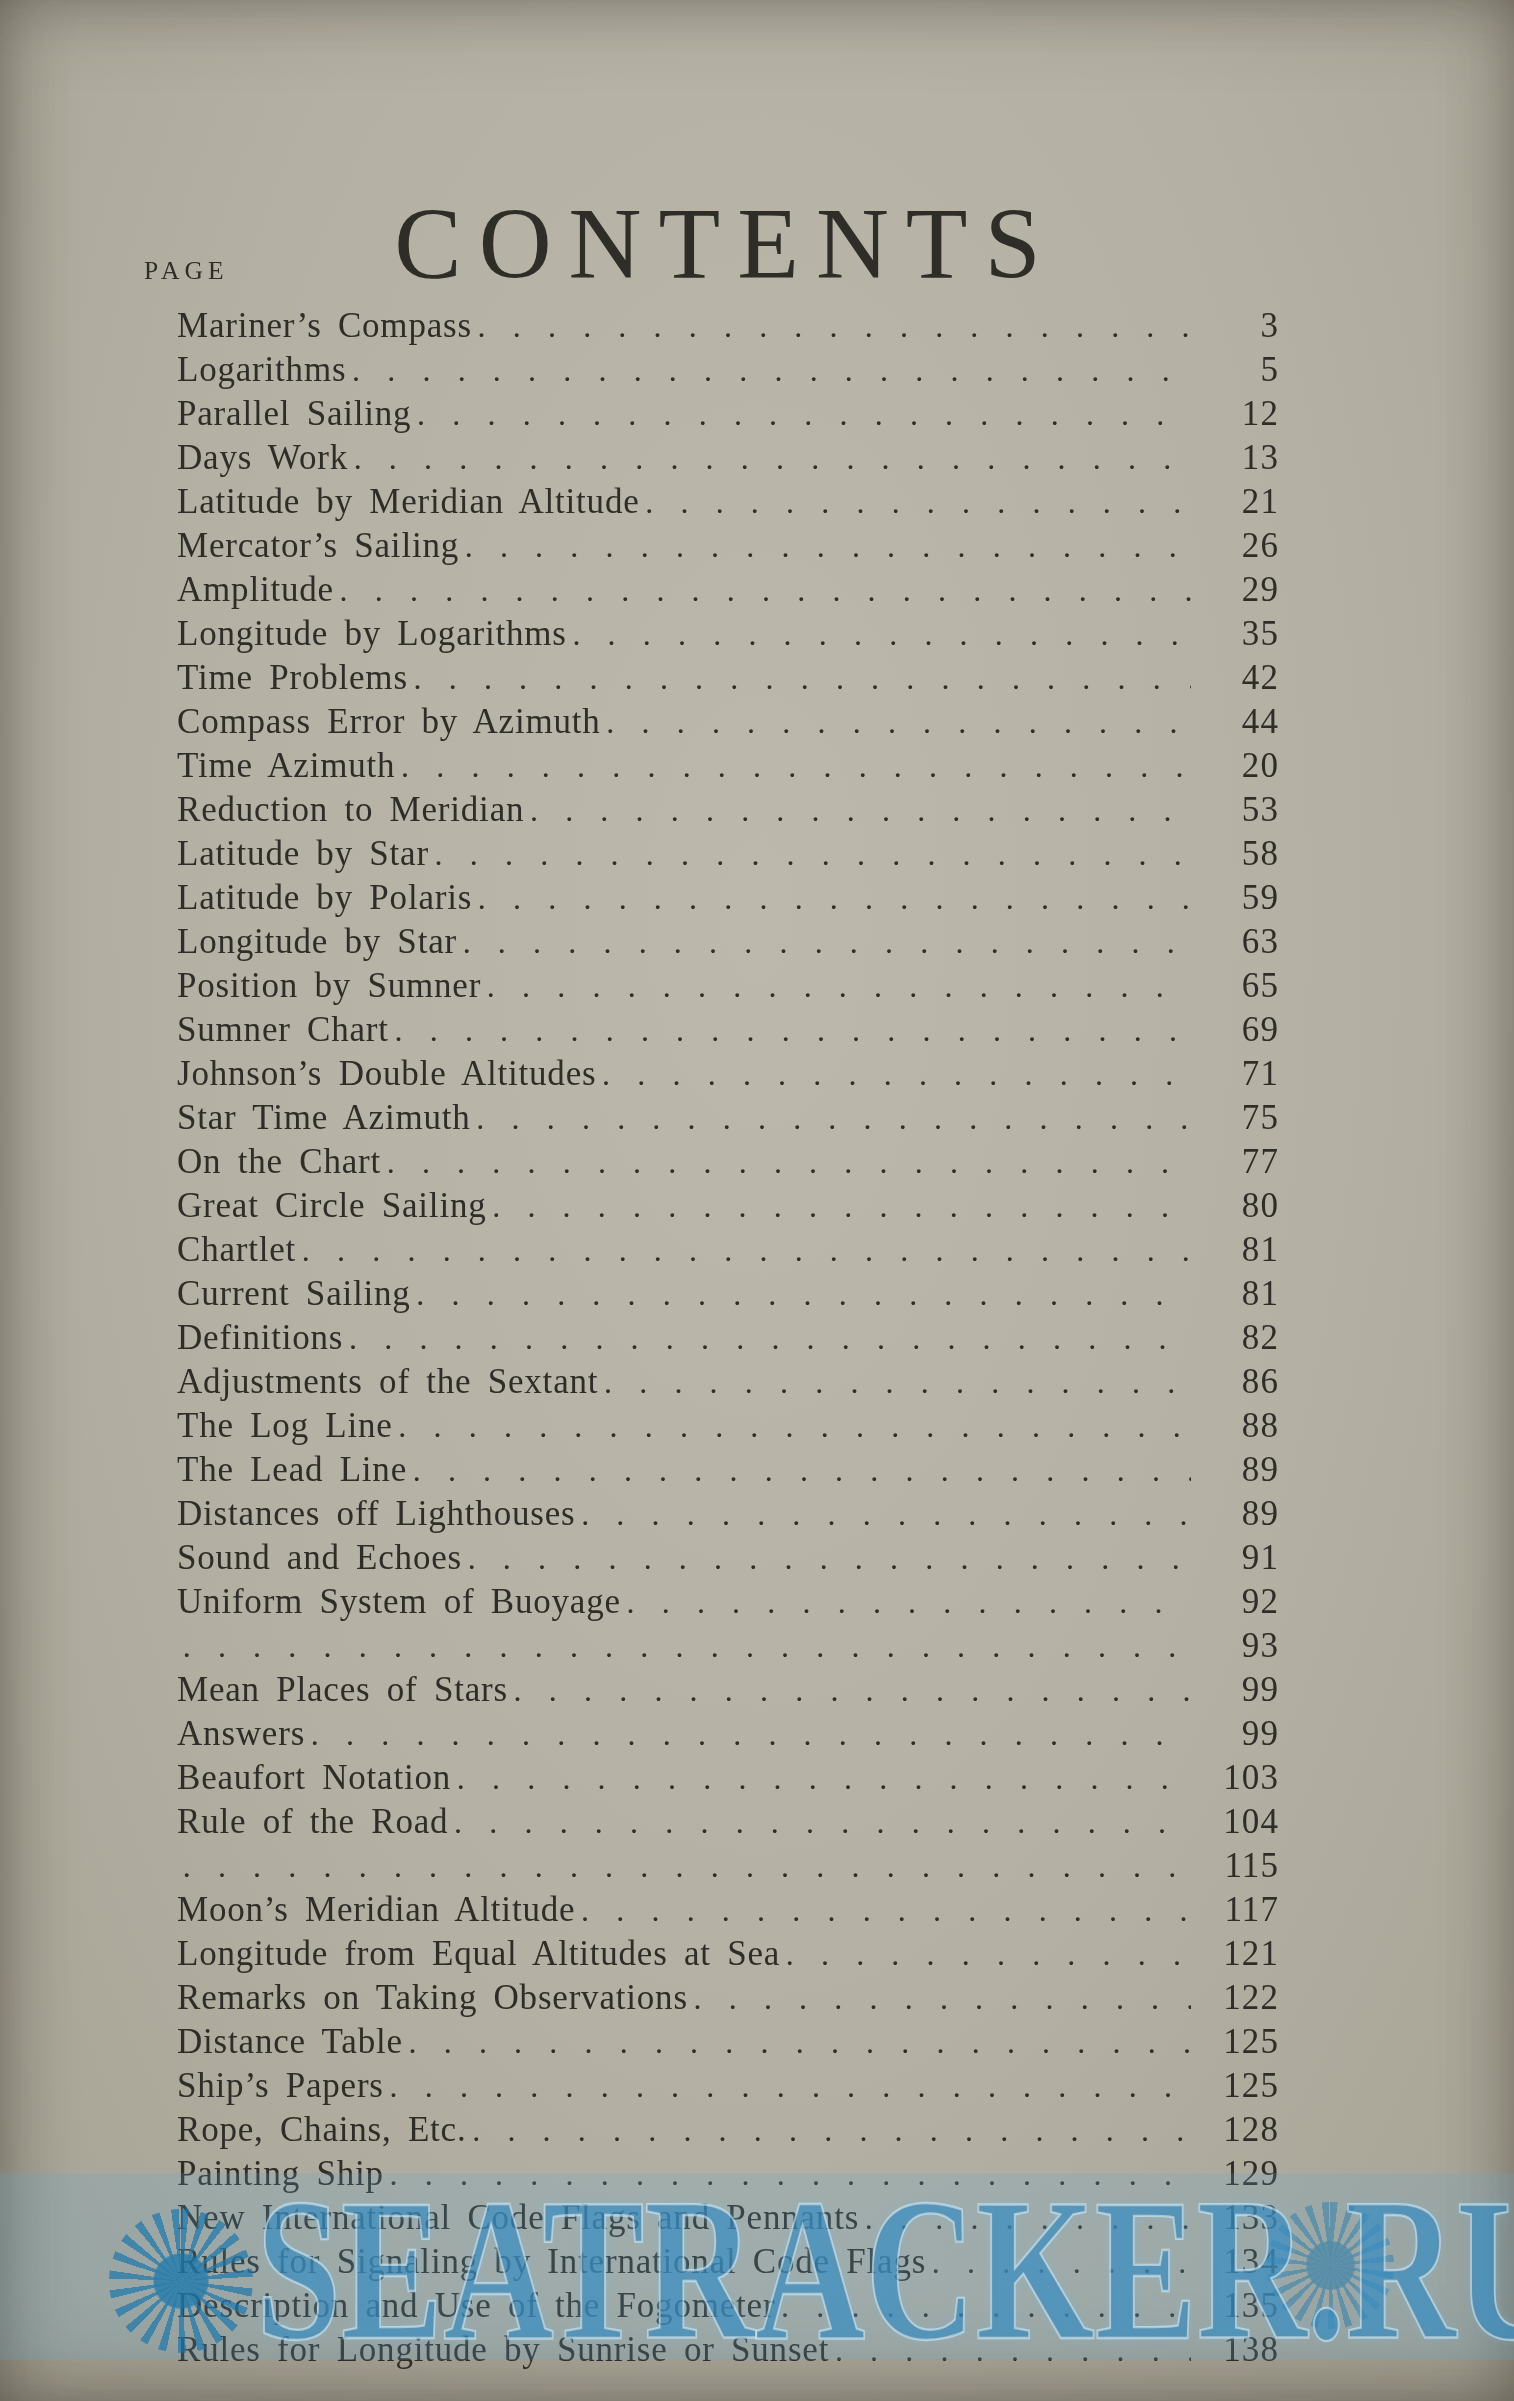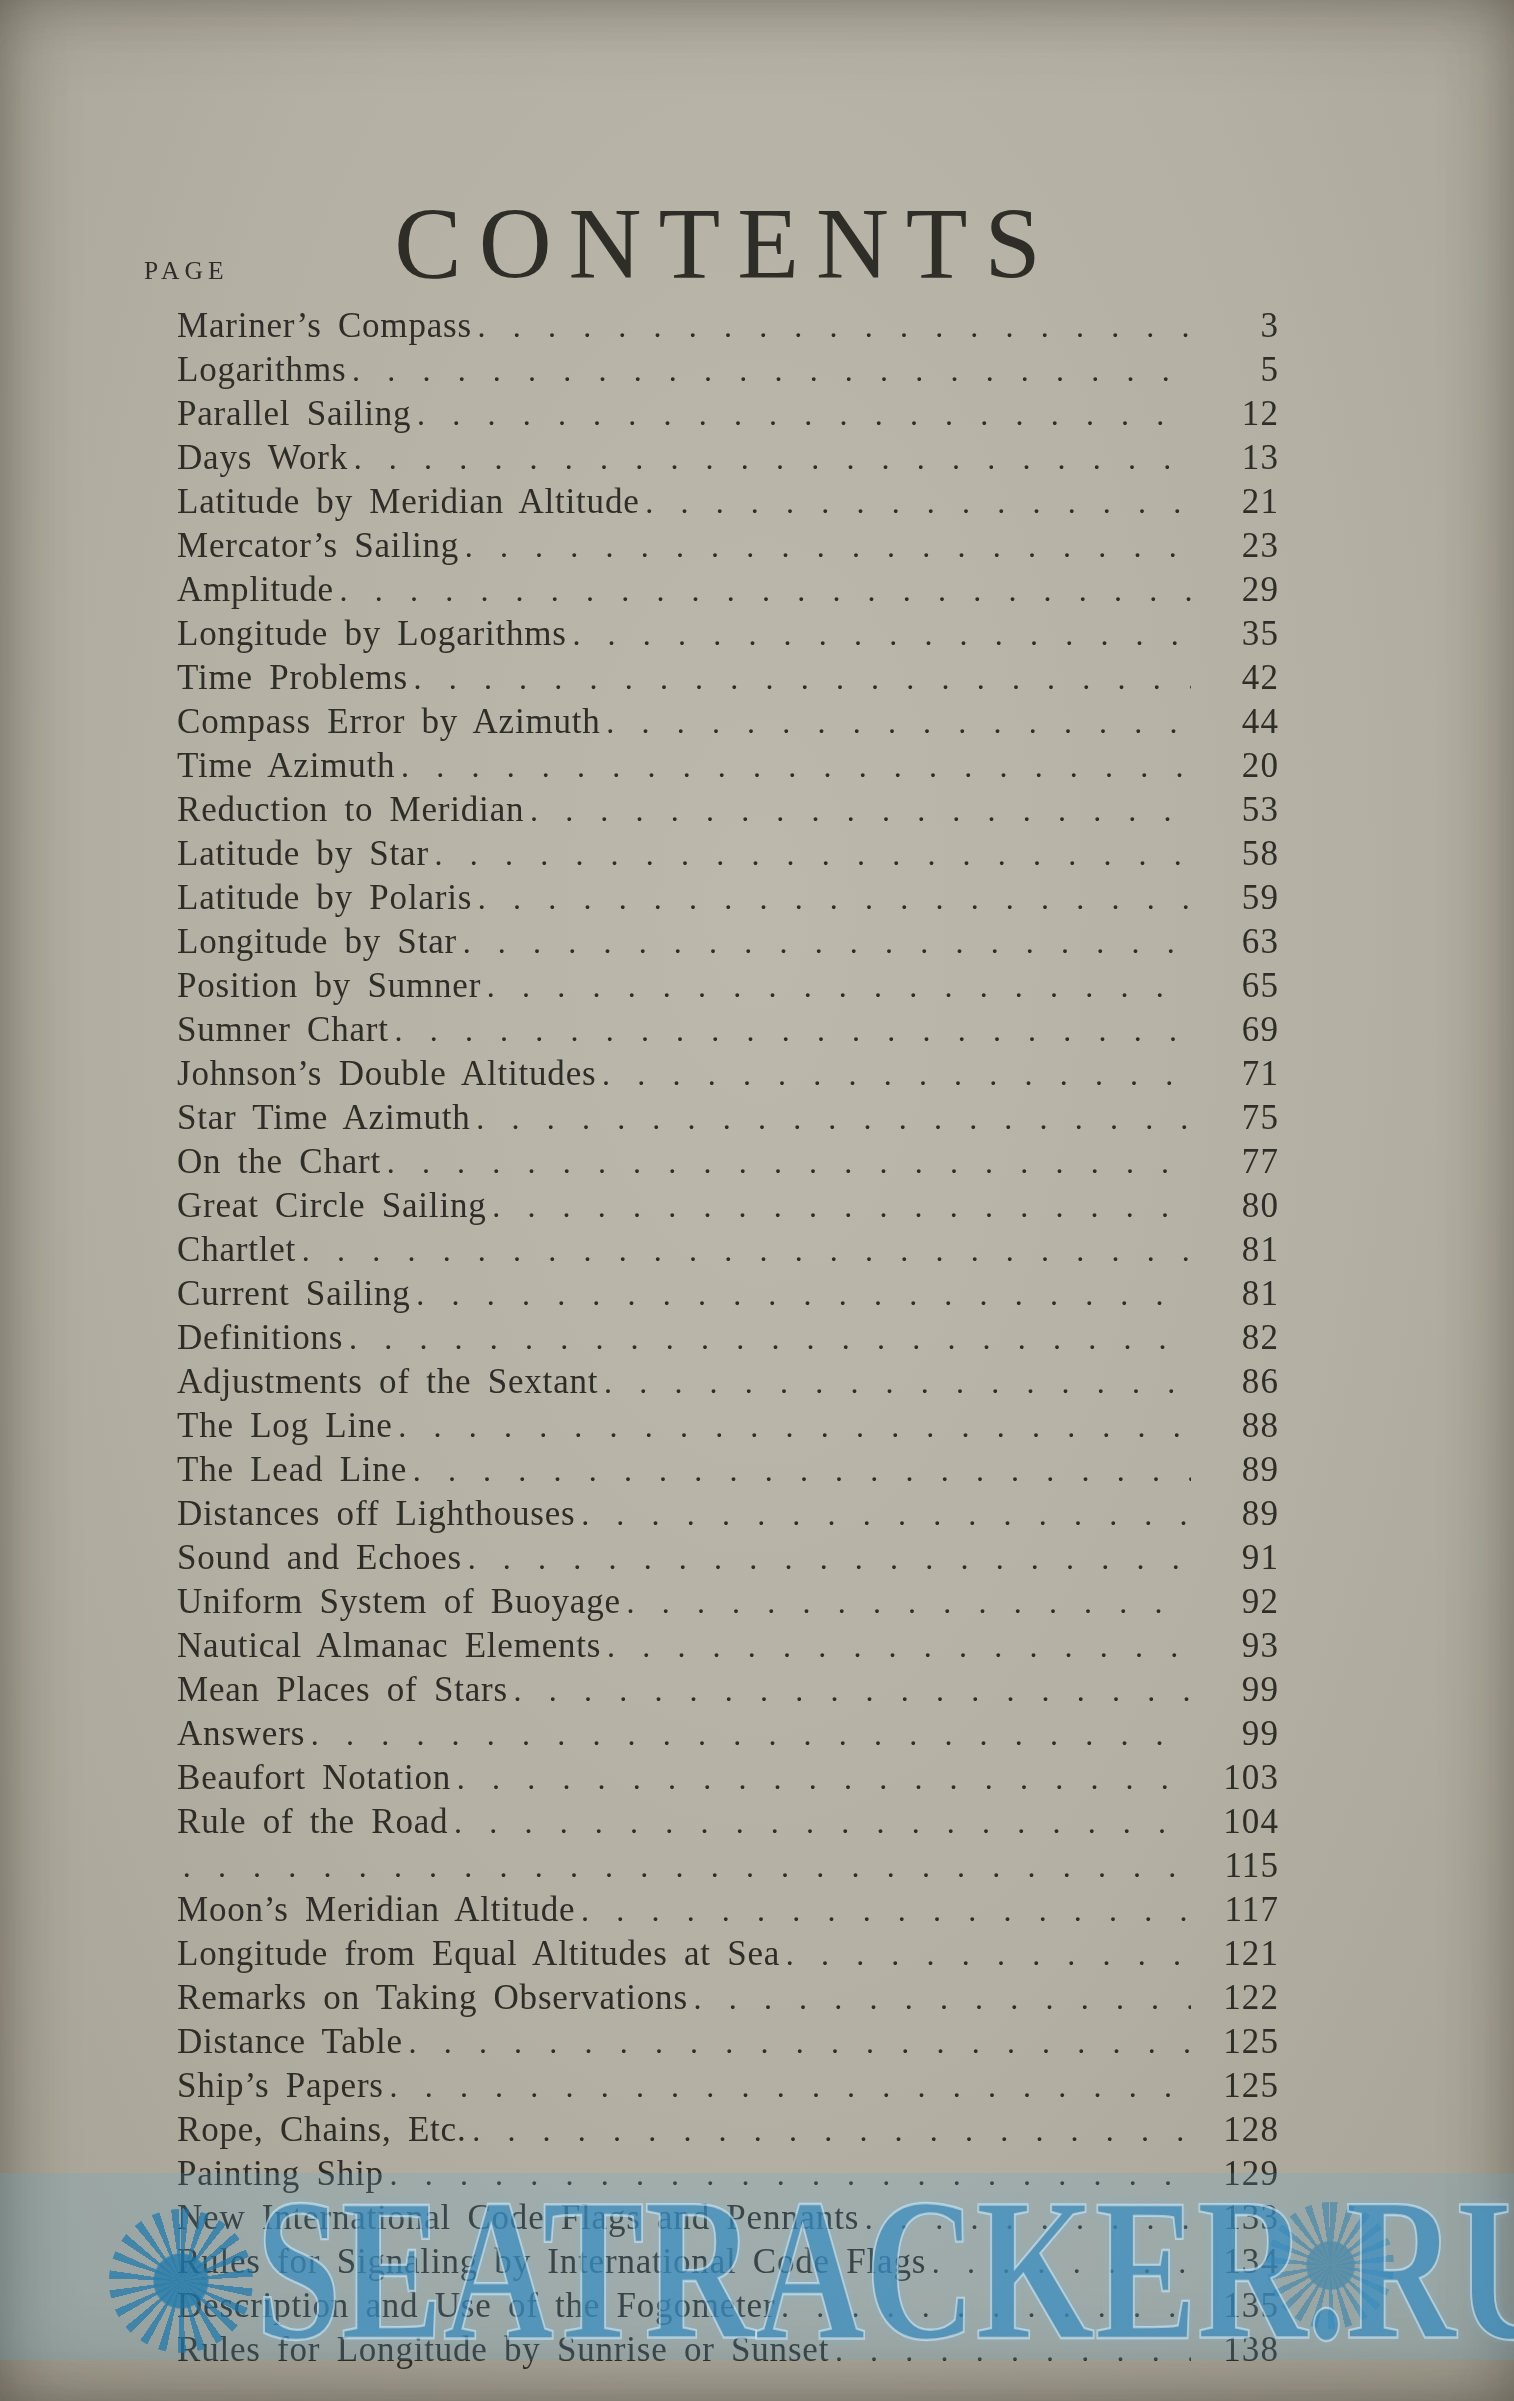--- a/index.html
+++ b/index.html
@@ -159,21 +159,21 @@
 
     <div class="toc-row">
       <span class="toc-label">Latitude by Meridian Altitude</span>
       <span class="toc-dots">. . . . . . . . . . . . . . . . . . . . . . . . . . . . . . . . . . . . . . . . . . . . . . . . . . . . . . . . . . . . . . . . . . . . . . . . . . . . . . . . . . . . . . . . . . . . . . . . . . . . . . . . . . . . . . . . . . . . . . . . </span>
       <span class="toc-page">21</span>
     </div>
 
     <div class="toc-row">
       <span class="toc-label">Mercator’s Sailing</span>
       <span class="toc-dots">. . . . . . . . . . . . . . . . . . . . . . . . . . . . . . . . . . . . . . . . . . . . . . . . . . . . . . . . . . . . . . . . . . . . . . . . . . . . . . . . . . . . . . . . . . . . . . . . . . . . . . . . . . . . . . . . . . . . . . . . </span>
-      <span class="toc-page">23</span>
+      <span class="toc-page">26</span>
     </div>
 
     <div class="toc-row">
       <span class="toc-label">Amplitude</span>
       <span class="toc-dots">. . . . . . . . . . . . . . . . . . . . . . . . . . . . . . . . . . . . . . . . . . . . . . . . . . . . . . . . . . . . . . . . . . . . . . . . . . . . . . . . . . . . . . . . . . . . . . . . . . . . . . . . . . . . . . . . . . . . . . . . </span>
       <span class="toc-page">29</span>
     </div>
 
     <div class="toc-row">
       <span class="toc-label">Longitude by Logarithms</span>
@@ -307,21 +307,20 @@
       <span class="toc-page">91</span>
     </div>
 
     <div class="toc-row">
       <span class="toc-label">Uniform System of Buoyage</span>
       <span class="toc-dots">. . . . . . . . . . . . . . . . . . . . . . . . . . . . . . . . . . . . . . . . . . . . . . . . . . . . . . . . . . . . . . . . . . . . . . . . . . . . . . . . . . . . . . . . . . . . . . . . . . . . . . . . . . . . . . . . . . . . . . . . </span>
       <span class="toc-page">92</span>
     </div>
 
     <div class="toc-row">
-      <span class="toc-label">Nautical Almanac Elements</span>
       <span class="toc-dots">. . . . . . . . . . . . . . . . . . . . . . . . . . . . . . . . . . . . . . . . . . . . . . . . . . . . . . . . . . . . . . . . . . . . . . . . . . . . . . . . . . . . . . . . . . . . . . . . . . . . . . . . . . . . . . . . . . . . . . . . </span>
       <span class="toc-page">93</span>
     </div>
 
     <div class="toc-row">
       <span class="toc-label">Mean Places of Stars</span>
       <span class="toc-dots">. . . . . . . . . . . . . . . . . . . . . . . . . . . . . . . . . . . . . . . . . . . . . . . . . . . . . . . . . . . . . . . . . . . . . . . . . . . . . . . . . . . . . . . . . . . . . . . . . . . . . . . . . . . . . . . . . . . . . . . . </span>
       <span class="toc-page">99</span>
     </div>
 

